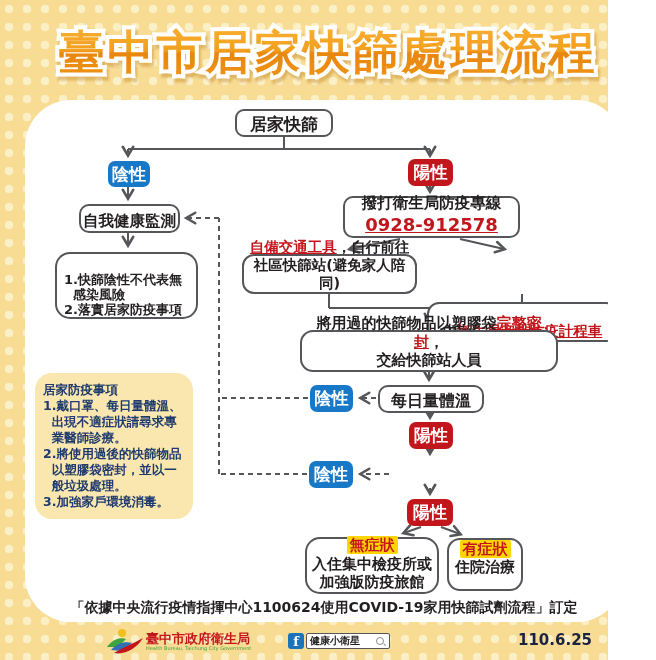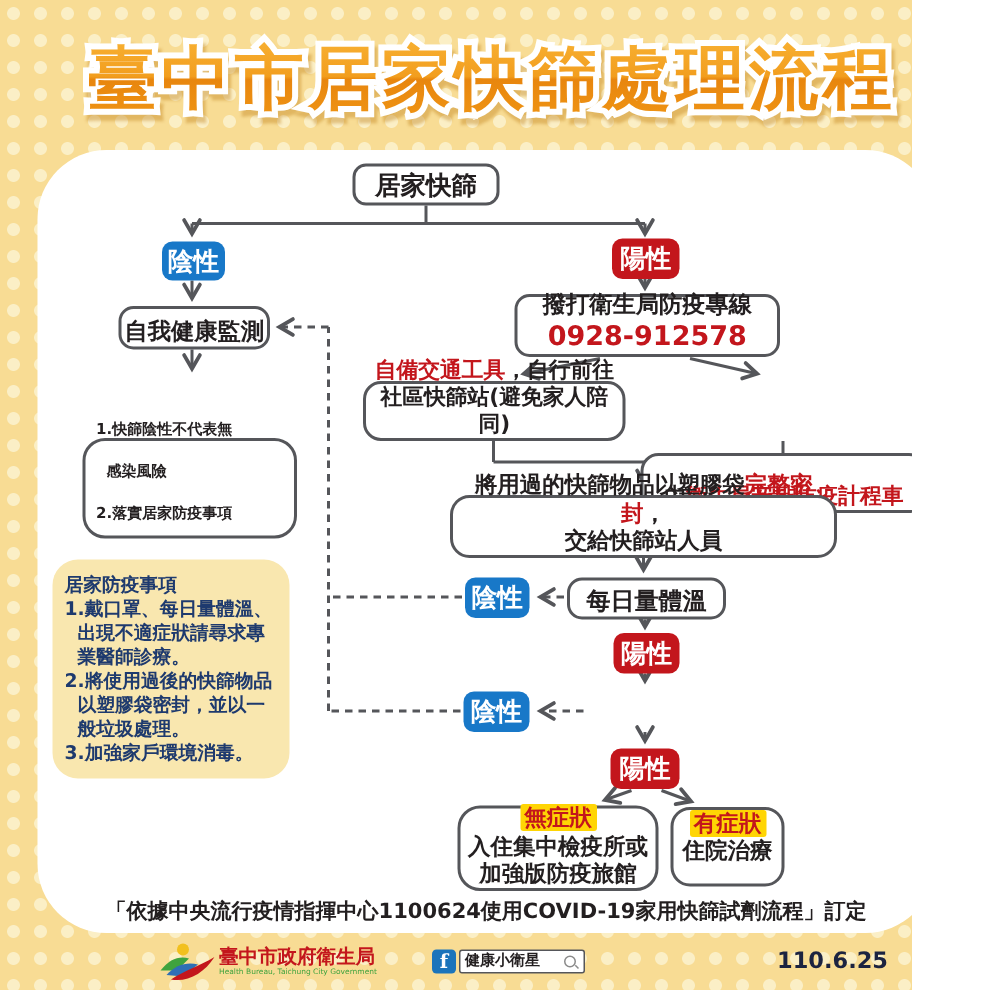--- a/index.html
+++ b/index.html
@@ -20,28 +20,28 @@
     position:absolute;z-index:3;background:#fff;border:2.5px solid #55565A;
     border-radius:10px;display:flex;flex-direction:column;align-items:center;justify-content:flex-end;
     font-weight:bold;color:#231F20;text-align:center;line-height:1.25;box-sizing:border-box;
   }
   .pill{
     position:absolute;z-index:3;border-radius:7px;color:#fff;font-weight:bold;font-size:17px;
     display:flex;align-items:center;justify-content:center;box-sizing:border-box;
   }
   .blue{background:#1878C8;}
   .redbg{background:#C3161C;}
-  .red{color:#C3161C;}
+  .red{color:#C3161C;text-decoration:underline;}
   .tag{background:#FFD504;color:#C3161C;padding:0 3px;border-radius:2px;}
   .prelines{white-space:pre-wrap;}
   #start{left:235px;top:109px;width:98px;height:28px;font-size:17px;border-radius:9px;}
   #neg1{left:108px;top:161px;width:42px;height:26px;}
   #pos1{left:408px;top:159px;width:45px;height:27px;}
   #selfmon{left:79px;top:204px;width:101px;height:29px;font-size:15.5px;}
-  #negnotes{left:55px;top:252px;width:143px;height:67px;font-size:10px;border-radius:15px;align-items:flex-start;padding-left:7px;text-align:left;line-height:28px;margin-top:40px;}
+  #negnotes{left:55px;top:252px;width:143px;height:67px;font-size:13px;border-radius:15px;align-items:flex-start;padding-left:7px;text-align:left;line-height:15px;}
   #phone{left:343px;top:196px;width:177px;height:42px;font-size:15.5px;}
   #phone .num{font-size:18px;}
   #transpA{left:242px;top:254px;width:175px;height:40px;font-size:14.5px;border-radius:12px;}
   #transpB{left:427px;top:254px;width:191px;height:40px;font-size:14.5px;border-radius:12px;margin-top:48px;}
   #seal{left:300px;top:330px;width:258px;height:42px;font-size:15px;border-radius:13px;}
   #retest{left:378px;top:385px;width:106px;height:28px;font-size:16px;}
   #neg2{left:310px;top:385px;width:43px;height:27px;}
   #pos2{left:409px;top:422px;width:44px;height:27px;}
   #pcr{left:391px;top:459px;width:78px;height:29px;font-size:16px;}
   #neg3{left:309px;top:461px;width:44px;height:27px;}

